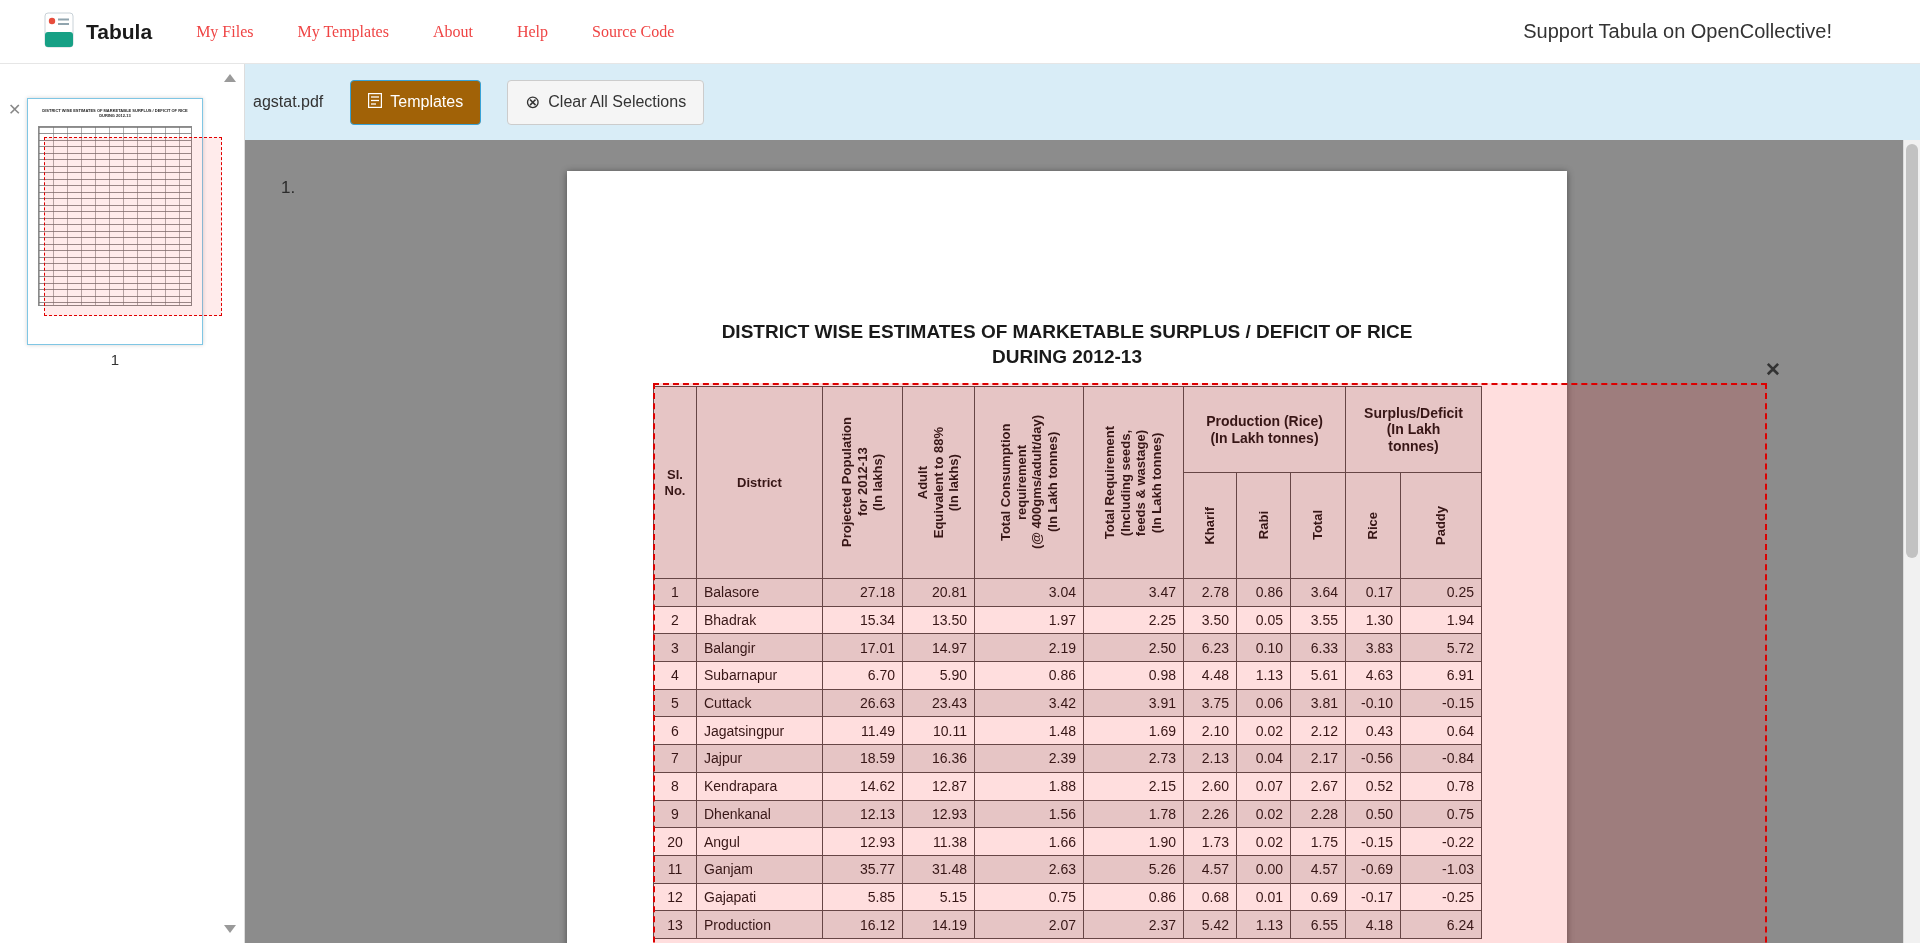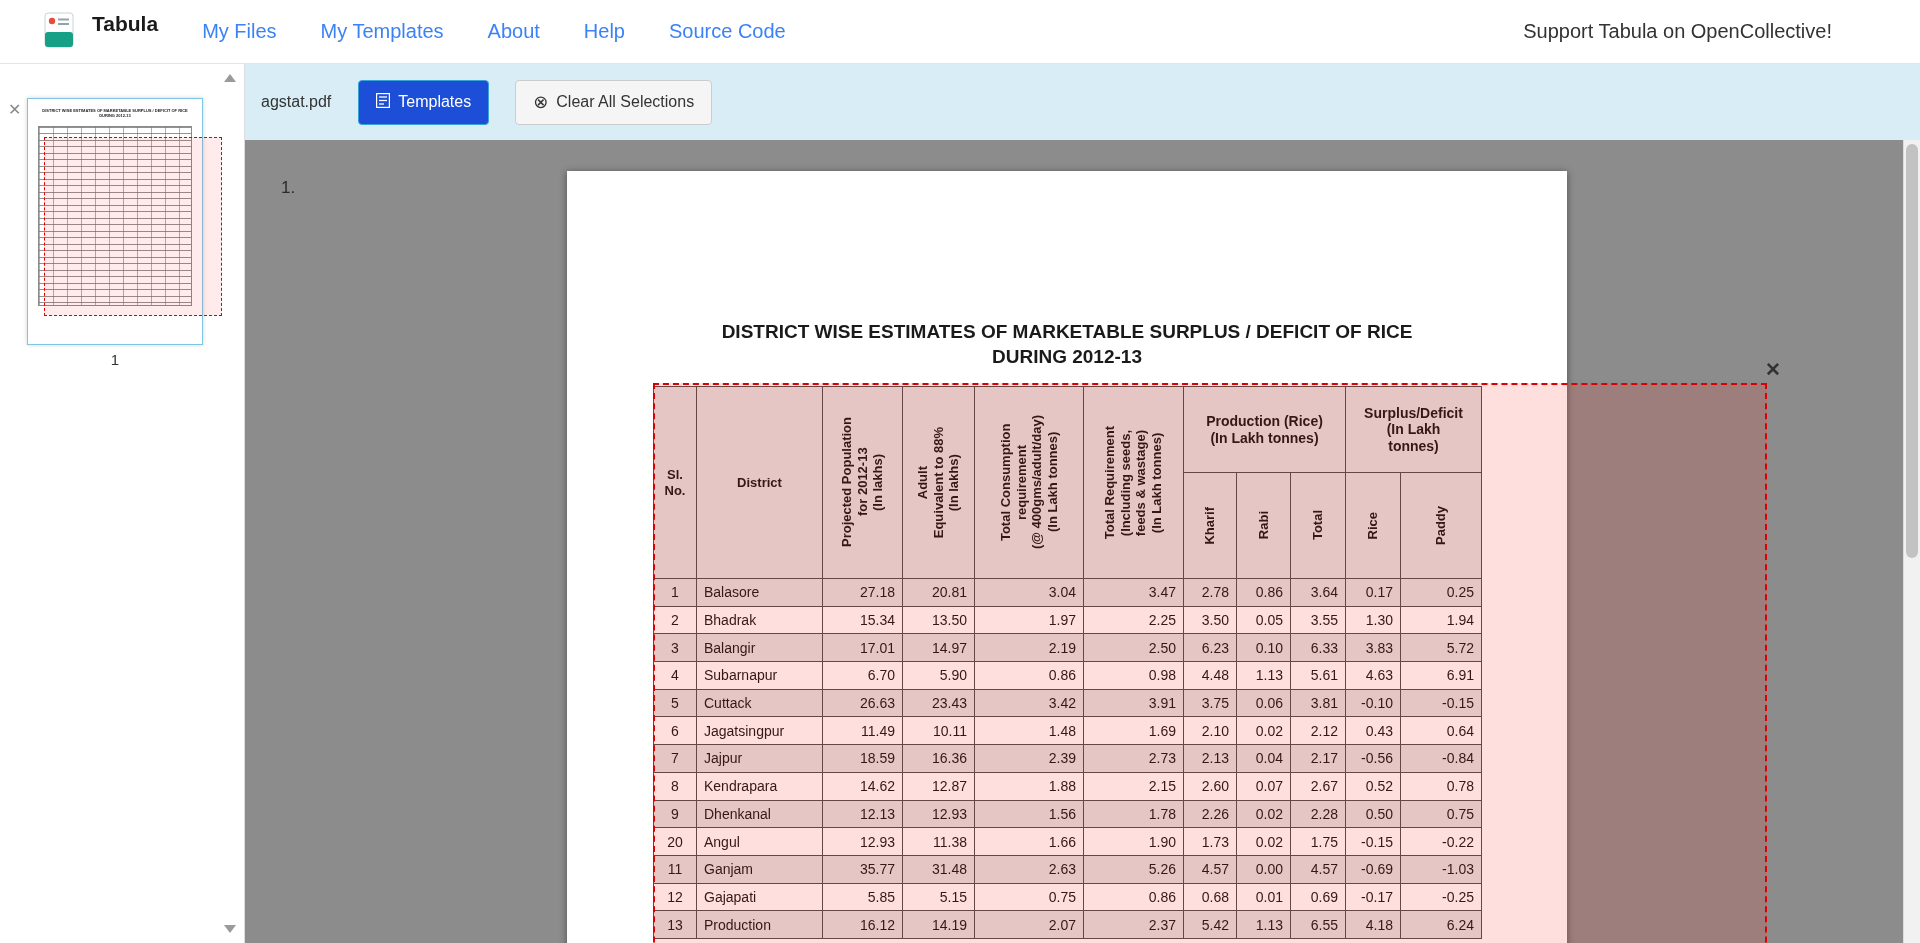--- a/index.html
+++ b/index.html
@@ -1,30 +1,30 @@
 <!DOCTYPE html>
 <html><head>
 <meta charset="utf-8">
 <style>
   * { margin:0; padding:0; box-sizing:border-box; }
   html,body { width:1920px; height:943px; overflow:hidden; font-family:"Liberation Sans", sans-serif; background:#fff; position:relative; }
 
   
   .navbar { position:absolute; top:0; left:0; right:0; height:64px; background:#fff; border-bottom:1px solid #e6e6e6; display:flex; align-items:center; padding:0 88px 0 44px; z-index:20; }
-  .brand { display:flex; gap:18px; cursor:pointer; }
+  .brand { display:flex; align-items:center; gap:12px; cursor:pointer; }
   .brand-name { font-size:21px; font-weight:bold; color:#1a1a1a; }
   .nav-links { display:flex; gap:44px; margin-left:44px; }
-  .nav-link { font-size:20px; color:#3b82f6; cursor:pointer; }
+  .nav-link { font-size:16px; color:#ef4444; cursor:pointer;font-family:Liberation Serif, serif; }
   .support-link { margin-left:auto; font-size:20px; color:#333; cursor:pointer; }
 
   
-  .toolbar { position:absolute; top:64px; left:245px; right:0; height:76px; background:#d9edf7; display:flex; align-items:center; padding-left:16px; z-index:10; }
+  .toolbar { position:absolute; top:64px; left:245px; right:0; height:76px; background:#d9edf7; display:flex; align-items:center; padding-left:8px; z-index:10; }
   .filename { font-size:16px; color:#333; margin-right:27px; }
   .btn { display:inline-flex; align-items:center; gap:8px; height:45px; padding:0 17px; border-radius:4px; font-size:16px; cursor:pointer; border:1px solid transparent; user-select:none; white-space:nowrap; }
-  .btn-templates { background:#1d4ed8; border-color:#38a2d6; color:#fff; margin-right:26px; }
+  .btn-templates { background:#a16207; border-color:#38a2d6; color:#fff; margin-right:26px; }
   .btn-default { background:#f5f5f5; border-color:#cccccc; color:#333; margin-right:40px; }
   .btn-disabled { background:#f1f1f1; border-color:#dadada; color:#a6a6a6; cursor:default; }
   .btn-export { background:#2ba245; border-color:#268f3d; color:#fff; margin-left:auto; margin-right:66px; }
   .icon-clear { font-size:18px; line-height:1; }
 
   
   .sidebar { position:absolute; top:64px; left:0; width:245px; bottom:0; background:#fff; border-right:1px solid #ddd; z-index:5; }
   .thumb { position:absolute; left:27px; top:34px; width:176px; height:247px; background:#fff; border:1px solid #7fc6e4; box-shadow:0 0 4px rgba(0,0,0,.18); cursor:pointer; z-index:1; }
   .thumb-title { font-size:4px; font-weight:bold; text-align:center; color:#222; margin-top:9px; padding:0 12px; line-height:5px; white-space:pre-line; }
   .thumb-table { position:absolute; left:10px; top:27px; width:154px; height:180px; border:1px solid #8a8a8a;

